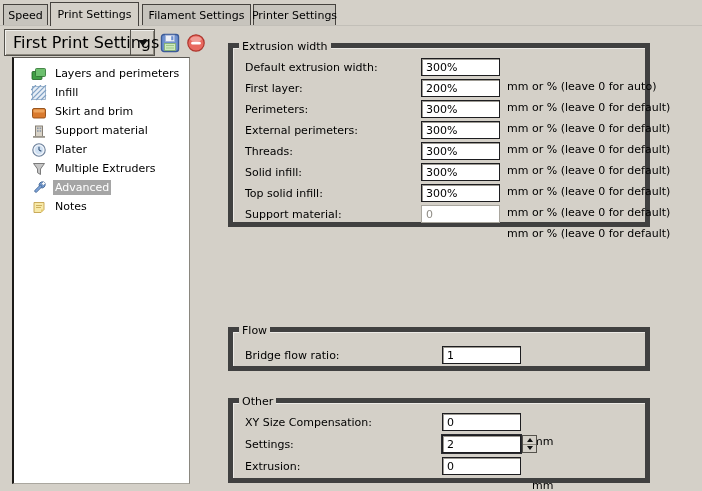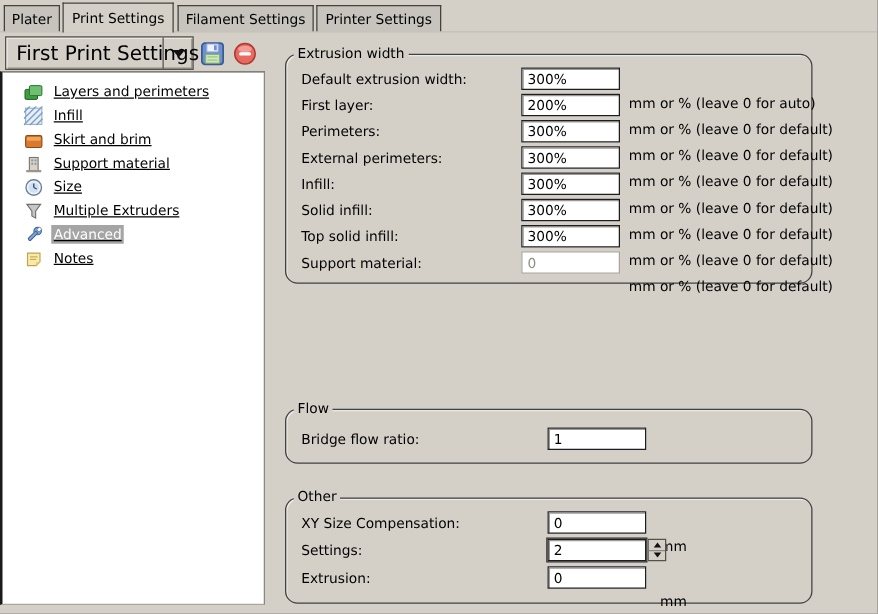--- a/index.html
+++ b/index.html
@@ -15,57 +15,56 @@
   .tab {
     position:absolute; bottom:0; height:21px;
     background:#c7c4bd; border:1px solid #45423e; border-bottom:none;
     display:flex; align-items:center; justify-content:center;
     cursor:default; white-space:nowrap;
   }
   .tab.active { height:24px; background:#d4d0c8; bottom:-1px; z-index:3; }
   .tab-0 { left:3px;   width:45px; }
   .tab-1 { left:50px;  width:89px; }
   .tab-2 { left:142px; width:109px; }
-  .tab-3 { left:253px; width:100px; }
+  .tab-3 { left:253px; width:83px; }
   
   .combo {
     position:absolute; left:4px; top:29px; width:151px; height:27px;
     background:#d4d0c8; border:1px solid #55524c;
     box-shadow: inset 1px 1px 0 #f1f0ed, inset -1px -1px 0 #8d897f;
   }
   .combo-text { position:absolute; left:8px; top:0; line-height:25px; font-size:16px; white-space:nowrap; }
   .combo-arrow {
     position:absolute; right:0; top:0; width:24px; height:100%;
     border-left:1px solid #55524c; display:flex; align-items:center; justify-content:center;
   }
   .arr-down { width:0; height:0; border-left:5px solid transparent; border-right:5px solid transparent; border-top:6px solid #111; }
   .tool-icon { position:absolute; width:20px; height:20px; top:33px; }
   .tool-icon.save { left:160px; }
   .tool-icon.del  { left:186px; }
   .tool-icon svg { display:block; }
   
   .tree {
-    position:absolute; left:0; top:57px; width:212px; height:427px;
+    position:absolute; left:12px; top:57px; width:178px; height:427px;
     background:#ffffff;
     border-top:1px solid #5c5954; border-left:2px solid #1c1a18;
     border-right:1px solid #8a877f; border-bottom:1px solid #aaa79f;
     padding-top:6px;
-    text-decoration:underline;
   }
   .tree-item { height:19px; display:flex; align-items:center; padding-left:17px; cursor:default; }
   .ticon { width:16px; height:16px; margin-right:6px; flex:0 0 16px; }
   .ticon svg { display:block; }
   .tlabel { white-space:nowrap; padding:1px 2px; }
   .tlabel.selected { background:#a5a5a5; color:#ffffff; }
   
   .main { position:absolute; left:0; top:0; width:702px; height:491px; pointer-events:none; }
   .main > * { pointer-events:auto; }
   .group {
     position:absolute; left:228px; width:422px;
-    border:1px solid #404040; border-radius:10px;
+    border:5px solid #404040; border-radius:0;
     box-shadow: inset 1px 1px 0 #eceae6;
   }
   .group-title {
     position:absolute; top:-8px; left:6px;
     background:#d4d0c8; padding:0 3px; white-space:nowrap;
   }
   .row { position:absolute; left:0; width:100%; height:19px; }
   .row-label { position:absolute; left:12px; line-height:19px; white-space:nowrap; }
   .row-note  { position:absolute; line-height:19px; white-space:nowrap;margin-top:19px; }
   .row-input {
@@ -86,21 +85,21 @@
   .spin-btn.up { border-bottom:1px solid #8d897f; }
   .arr-up-s   { width:0; height:0; border-left:3px solid transparent; border-right:3px solid transparent; border-bottom:4px solid #111; }
   .arr-down-s { width:0; height:0; border-left:3px solid transparent; border-right:3px solid transparent; border-top:4px solid #111; }
 </style>
 </head>
 <body>
 
 <div class="window">
   <div class="tabbar">
       <div class="tab tab-0">
-        <span>Plater</span>
+        <span>Speed</span>
       </div>
       <div class="tab tab-1 active">
         <span>Print Settings</span>
       </div>
       <div class="tab tab-2">
         <span>Filament Settings</span>
       </div>
       <div class="tab tab-3">
         <span>Printer Settings</span>
       </div>
@@ -181,21 +180,21 @@
   </div>
       <div class="tree-item">
     <span class="ticon">
           <svg width="16" height="16" viewBox="0 0 16 16">
             <circle cx="8" cy="8" r="6.2" fill="#eef3fa" stroke="#6b7f99" stroke-width="1.1"></circle>
             <circle cx="8" cy="8" r="4.2" fill="#cfe0f2"></circle>
             <line x1="8" y1="8" x2="8" y2="4.8" stroke="#2f4d73" stroke-width="1.1"></line>
             <line x1="8" y1="8" x2="10.4" y2="9.2" stroke="#2f4d73" stroke-width="1.1"></line>
           </svg>
         </span>
-    <span class="tlabel">Size</span>
+    <span class="tlabel">Plater</span>
   </div>
       <div class="tree-item">
     <span class="ticon">
           <svg width="16" height="16" viewBox="0 0 16 16">
             <path d="M2.5 2.5 h11 L9.5 8 v5.5 l-3 -1.8 V8 Z" fill="#c6c6c6" stroke="#6f6f6f" stroke-width="0.9"></path>
           </svg>
         </span>
     <span class="tlabel">Multiple Extruders</span>
   </div>
       <div class="tree-item">
@@ -240,21 +239,21 @@
           <span class="row-label">Perimeters:</span>
           <input class="row-input" value="300%" style="left: 188px;">
           <span class="row-note" style="left: 274px;">mm or % (leave 0 for default)</span>
         </div>
         <div class="row" style="top: 73px;">
           <span class="row-label">External perimeters:</span>
           <input class="row-input" value="300%" style="left: 188px;">
           <span class="row-note" style="left: 274px;">mm or % (leave 0 for default)</span>
         </div>
         <div class="row" style="top: 94px;">
-          <span class="row-label">Infill:</span>
+          <span class="row-label">Threads:</span>
           <input class="row-input" value="300%" style="left: 188px;">
           <span class="row-note" style="left: 274px;">mm or % (leave 0 for default)</span>
         </div>
         <div class="row" style="top: 115px;">
           <span class="row-label">Solid infill:</span>
           <input class="row-input" value="300%" style="left: 188px;">
           <span class="row-note" style="left: 274px;">mm or % (leave 0 for default)</span>
         </div>
         <div class="row" style="top: 136px;">
           <span class="row-label">Top solid infill:</span>

